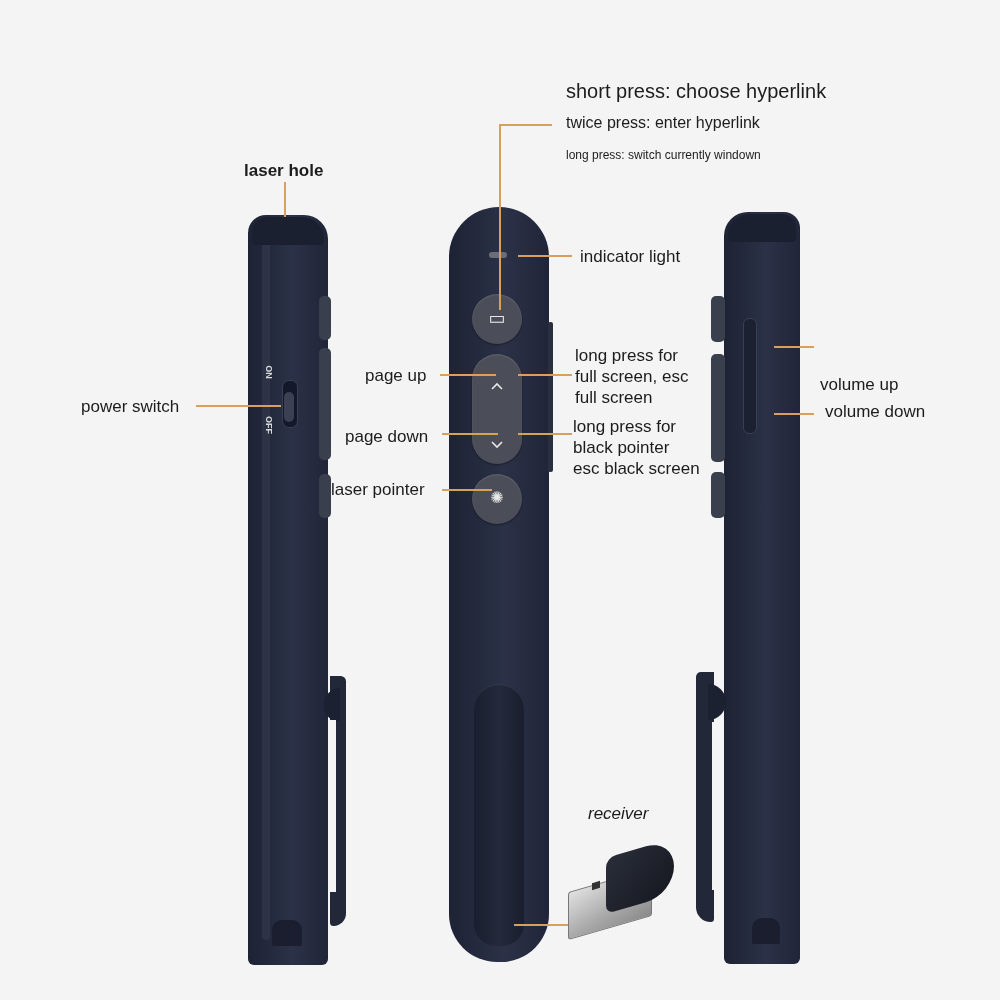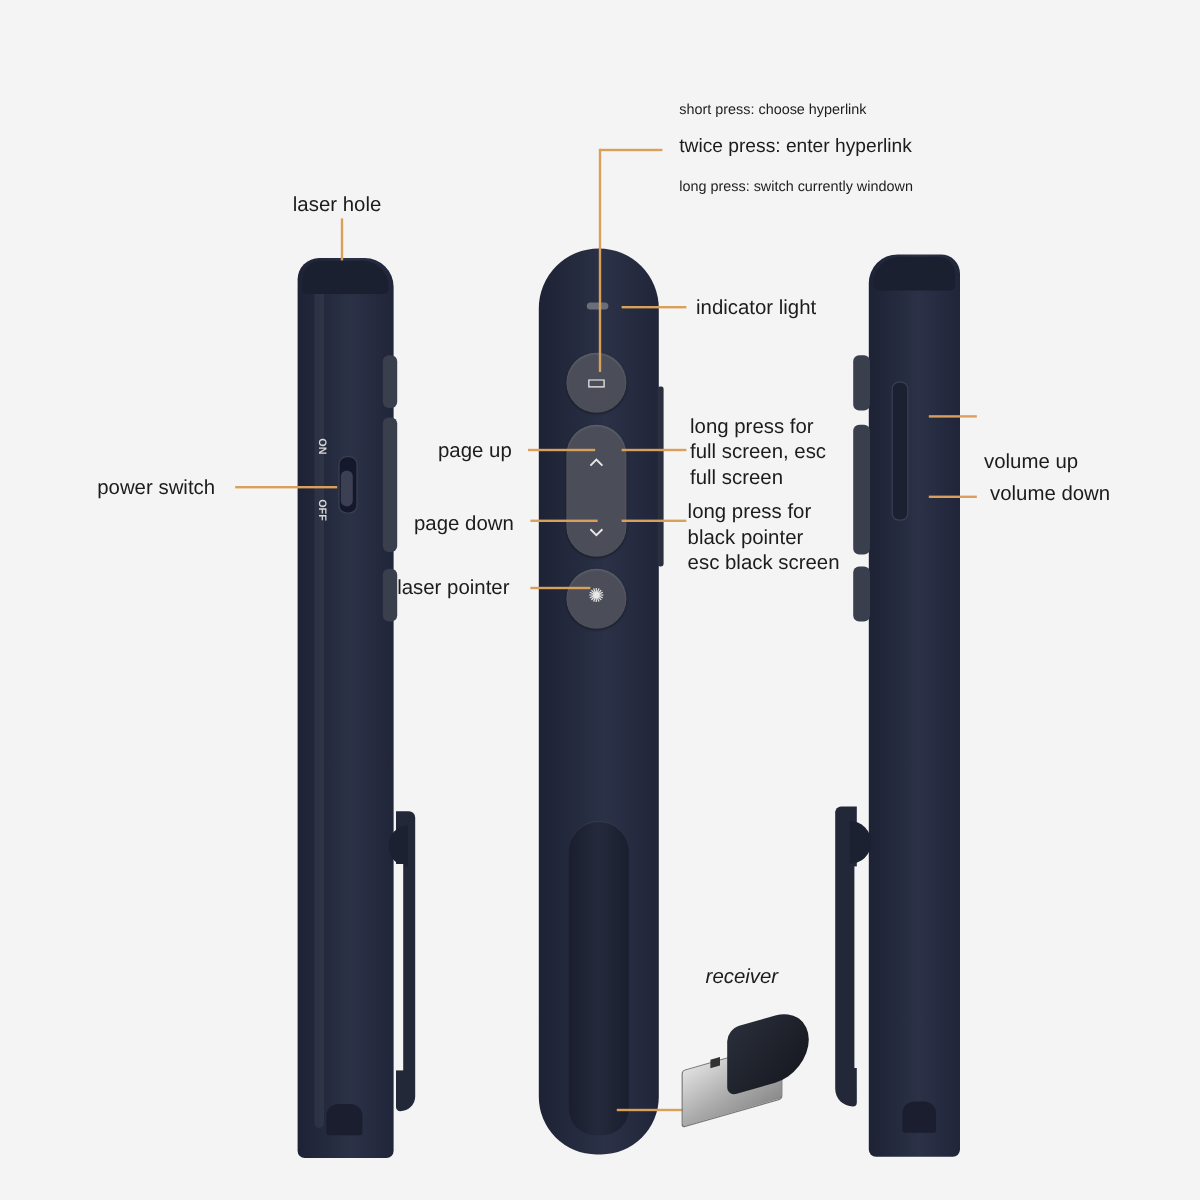--- a/index.html
+++ b/index.html
@@ -33,21 +33,21 @@
   <div class="abs" style="left:284px; top:392px; width:10px; height:30px; background:#3b4152; border-radius:5px;"></div>
   <div class="abs" style="left:262px; top:367px; font-size:9px; color:#d8d8d8; font-weight:bold; transform:rotate(90deg); transform-origin:center;">ON</div>
   <div class="abs" style="left:260px; top:420px; font-size:9px; color:#d8d8d8; font-weight:bold; transform:rotate(90deg); transform-origin:center;">OFF</div>
 
   <div class="abs" style="left:330px; top:676px; width:16px; height:250px; background:#232839; border-radius:0 6px 14px 4px;"></div>
   <div class="abs" style="left:324px; top:688px; width:16px; height:34px; background:#1c2132; border-radius:16px 0 0 16px;"></div>
   <div class="abs" style="left:330px; top:720px; width:6px; height:172px; background:#f4f4f4;"></div>
 
   <div class="abs" style="left:272px; top:920px; width:30px; height:26px; background:#1a1e2e; border-radius:10px 10px 2px 2px;"></div>
 
-  <div class="label" style="left:244px; top:161px;">laser hole</div>
+  <div class="label" style="left:244px; top:161px;font-weight:bold;">laser hole</div>
   <div class="vline" style="left:284px; top:182px; height:35px;"></div>
 
   <div class="label" style="left:81px; top:397px;">power switch</div>
   <div class="hline" style="left:196px; top:405px; width:85px;"></div>
 </div>
 
 <div>
   <div class="abs body-dark" style="left:449px; top:207px; width:100px; height:755px; border-radius:50px 50px 48px 48px;"></div>
 
   <div class="abs" style="left:548px; top:322px; width:5px; height:150px; background:#2a2f40; border-radius:2px;"></div>
@@ -73,21 +73,21 @@
         </svg>
     </span>
   </div>
 
   <div class="btn-gray" style="left:472px; top:474px; width:50px; height:50px; border-radius:25px;">
     <span class="icon" style="left:0; top:14px; width:50px; font-size:16px; line-height:20px;">✺</span>
   </div>
 
   <div class="abs" style="left:474px; top:684px; width:50px; height:262px; border-radius:25px 25px 22px 22px; background:linear-gradient(90deg,#1a1e2e,#242a3c 50%,#1a1e2e); box-shadow: inset 0 1px 0 rgba(255,255,255,0.08);"></div>
 
-  <div class="label" style="left:566px; top:81px; font-size:12px;">short press: choose hyperlink</div>
+  <div class="label" style="left:566px; top:81px; font-size:20px;">short press: choose hyperlink</div>
   <div class="label" style="left:566px; top:113px; font-size:16px;">twice press: enter hyperlink</div>
   <div class="label" style="left:566px; top:145px; font-size:12px;">long press: switch currently windown</div>
   <div class="hline" style="left:500px; top:124px; width:52px;"></div>
   <div class="vline" style="left:499px; top:124px; height:186px;"></div>
 
   <div class="label" style="left:580px; top:247px;">indicator light</div>
   <div class="hline" style="left:518px; top:255px; width:54px;"></div>
 
   <div class="label" style="left:365px; top:366px;">page up</div>
   <div class="hline" style="left:440px; top:374px; width:56px;"></div>

